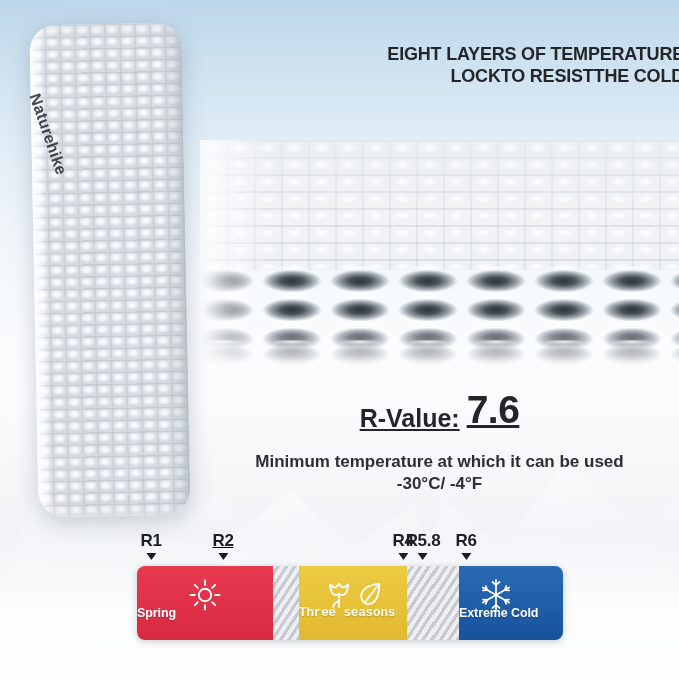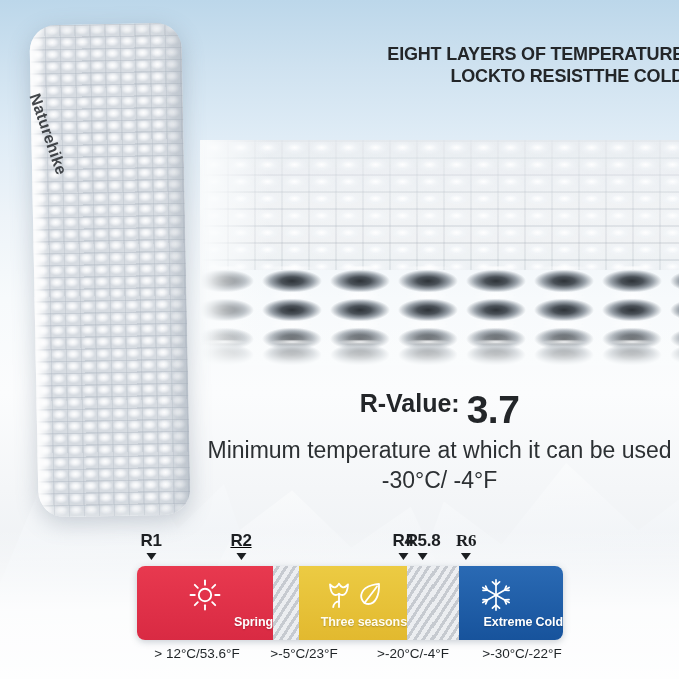--- a/index.html
+++ b/index.html
@@ -165,26 +165,26 @@
   }
   .headline .ln { display:block; white-space:nowrap; }
 
   
   .rvalue-block {
     position:absolute; left:200px; top:390px; width:479px;
     text-align:center; color:#232629;
   }
   .rv-main {
     font-size:25px; font-weight:700; line-height:1.05;
-    display:flex; align-items:flex-start; justify-content:center; gap:7px;
+    display:flex; align-items:flex-end; justify-content:center; gap:7px;text-decoration:underline;
   }
   .rv-num { font-size:39px; font-weight:700; letter-spacing:-.5px; }
   .rv-sub {
-    margin-top:5px;
-    font-size:23px; font-weight:400; line-height:1.3;
+    margin-top:20px;
+    font-size:17px; font-weight:700; line-height:1.3;
     color:#2c3033;
   }
   .rv-sub .tline { display:block; }
 
   
   .markers {
     position:absolute; left:0; top:532px; width:612px; height:36px;
   }
   .marker { position:absolute; top:0; transform:translateX(-50%); text-align:center; }
   .marker .mlabel {
@@ -203,22 +203,22 @@
     position:absolute; left:137px; top:566px;
     width:426px; height:74px;
     display:flex;
     border-radius:8px;
     overflow:hidden;
     box-shadow:0 2px 7px rgba(70,85,105,.28);
   }
   .seg {
     position:relative;
     display:flex; flex-direction:column;
-    align-items:flex-end; justify-content:flex-end;
-    padding-bottom:11px;
+    align-items:flex-start; justify-content:flex-end;
+    padding-bottom:20px;
     overflow:hidden;
   }
   .seg.s-spring  { flex:0 0 136px; background:linear-gradient(180deg,#e8394f 0%,#d92a43 100%); }
   .seg.s-three   { flex:0 0 108px; background:linear-gradient(180deg,#eccb43 0%,#e2b92f 100%); }
   .seg.s-four    { flex:0 0 102px; background:linear-gradient(180deg,#2294e8 0%,#0f7fd6 100%); }
   .seg.s-extreme { flex:1 1 auto;  background:linear-gradient(180deg,#2a6ab4 0%,#17539c 100%); }
   .divider {
     flex:0 0 26px;
     background-image:repeating-linear-gradient(-57deg,
       #c6cad0 0px, #c6cad0 3px,
@@ -228,21 +228,21 @@
     position:absolute; top:9px; left:0; right:0;
     display:flex; align-items:center; justify-content:center;
     gap:5px; height:40px;
   }
   .seg-label {
     position:relative; z-index:2;
     font-size:12.5px; font-weight:700; color:#ffffff;
     white-space:nowrap; letter-spacing:-.1px;
     text-shadow:0 1px 1.5px rgba(0,0,0,.22);
   }
-  .seg.s-three .seg-label { color:#fffdf2; }
+  .seg.s-three .seg-label { color:#fffdf2;font-family:Liberation Mono, monospace; }
 
   
   .temps {
     position:absolute; left:137px; top:646px; width:426px; height:24px;
   }
   .temp {
     position:absolute; top:0; transform:translateX(-50%);
     font-size:13.5px; color:#1f2427; white-space:nowrap;
   }
 </style>
@@ -290,46 +290,46 @@
   </div>
 
   <div class="headline">
     <span class="ln">EIGHT LAYERS OF TEMPERATURE</span>
     <span class="ln">LOCKTO RESISTTHE COLD</span>
   </div>
 
   <div class="rvalue-block">
     <div class="rv-main">
       <span>R-Value:</span>
-      <span class="rv-num">3.7</span>
+      <span class="rv-num">7.6</span>
     </div>
     <div class="rv-sub">
       <span class="tline">Minimum temperature at which it can be used</span>
       <span class="tline">-30°C/ -4°F</span>
     </div>
   </div>
 
   <div class="markers" id="markers-row">
       <div class="marker" style="left: 151px;">
         <div class="mlabel">R1</div>
         <div class="mtri"></div>
       </div>
-      <div class="marker" style="left: 241px; text-decoration: underline;">
+      <div class="marker" style="left: 223px; text-decoration: underline;">
         <div class="mlabel">R2</div>
         <div class="mtri"></div>
       </div>
       <div class="marker" style="left: 363px; margin-left: 40px;">
         <div class="mlabel">R4</div>
         <div class="mtri"></div>
       </div>
       <div class="marker" style="left: 423px;">
         <div class="mlabel">R5.8</div>
         <div class="mtri"></div>
       </div>
-      <div class="marker" style="left: 466px; font-family: Liberation Serif, serif;">
+      <div class="marker" style="left: 466px;">
         <div class="mlabel">R6</div>
         <div class="mtri"></div>
       </div>
     </div>
 
   <div class="scalebar">
 
     <div class="seg s-spring">
       <span class="seg-icon">
         <svg width="34" height="34" viewBox="0 0 34 34" fill="none" stroke="#ffffff" stroke-width="1.9" stroke-linecap="round">
@@ -382,20 +382,14 @@
         <span style="display:inline-block;position:relative;width:26px;height:34px">
           
           
         </span>
       </span>
       <span class="seg-label">Extreme Cold</span>
     </div>
 
   </div>
 
-  <div class="temps" id="temps-row">
-      <div class="temp" style="left: 60px;">&gt; 12°C/53.6°F</div>
-      <div class="temp" style="left: 167px;">&gt;-5°C/23°F</div>
-      <div class="temp" style="left: 276px;">&gt;-20°C/-4°F</div>
-      <div class="temp" style="left: 385px;">&gt;-30°C/-22°F</div>
-    </div>
 
 </div>
 
 </body></html>

